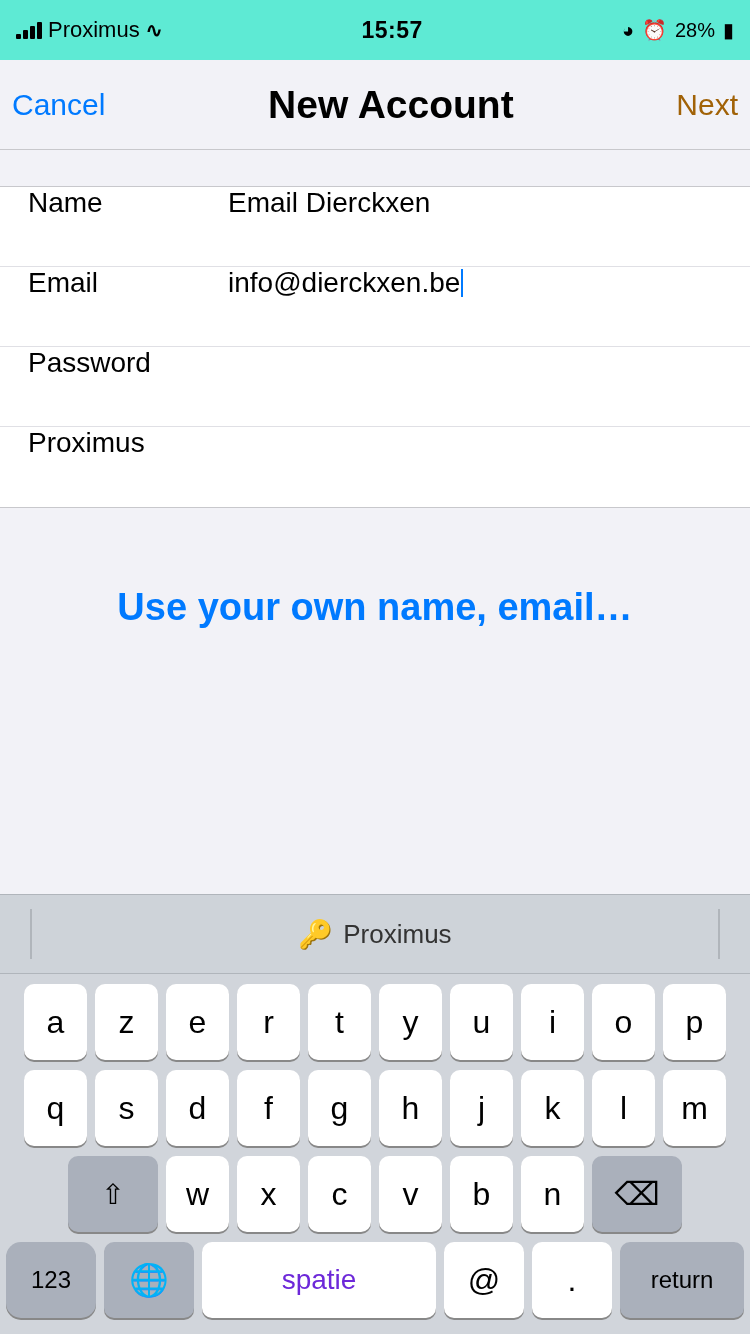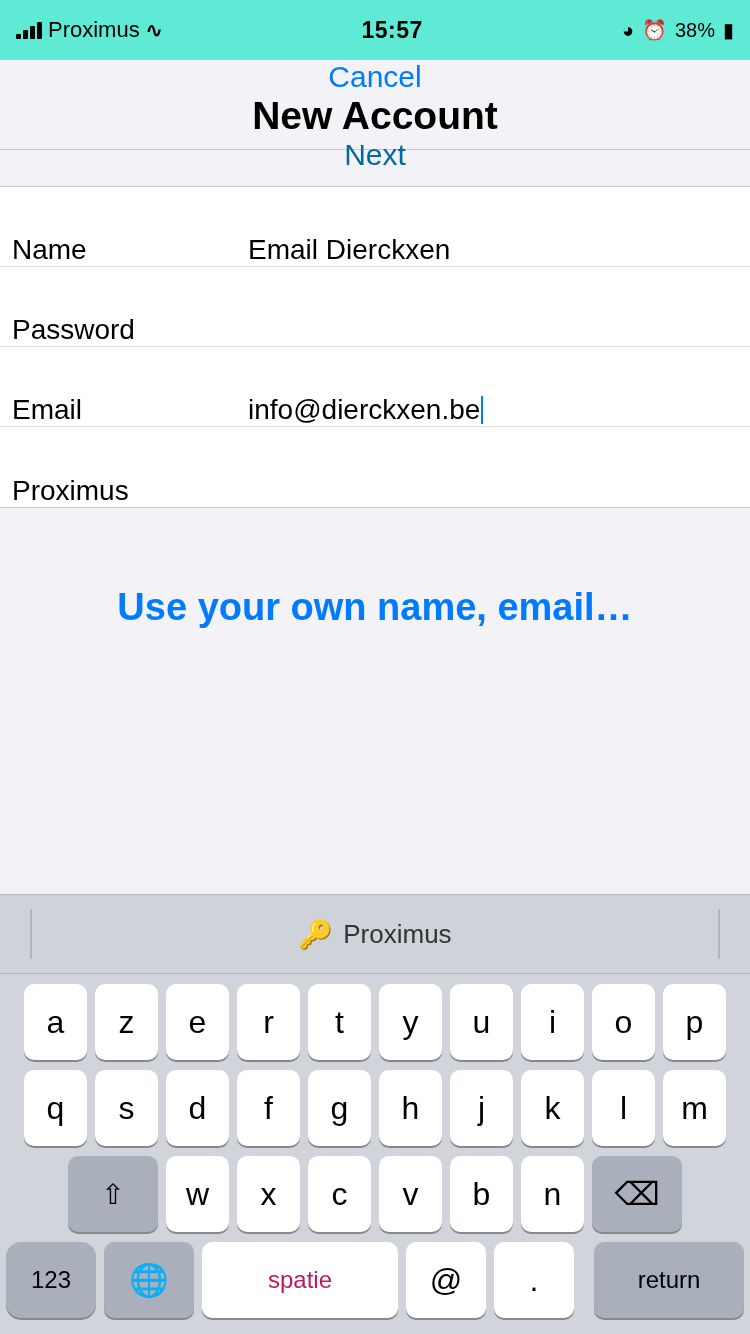--- a/index.html
+++ b/index.html
@@ -66,53 +66,51 @@
     
     .nav-bar {
       width: 750px;
       height: 90px;
       background: #f2f2f7;
       display: flex;
       align-items: center;
       justify-content: space-between;
       padding: 0 12px;
       border-bottom: 1px solid #c8c8cc;
-      flex-direction: column;
     }
     .nav-cancel {
       font-size: 30px;
       color: #007aff;
       font-weight: 400;
     }
     .nav-title {
       font-size: 39px;
       font-weight: 700;
       color: #000;
     }
     .nav-next {
       font-size: 30px;
-      color: #0369a1;
+      color: #a16207;
       font-weight: 400;
       text-align: center;
     }
 
     
     .form-container {
       background: #fff;
       margin-top: 36px;
       border-top: 1px solid #c8c8cc;
       border-bottom: 1px solid #c8c8cc;
     }
     .form-row {
       display: flex;
-      align-items: flex-end;
+      align-items: flex-start;
       min-height: 80px;
-      padding: 0 12px;
+      padding: 0 28px;
       border-bottom: 1px solid #e0e0e5;
-      gap: 36px;
     }
     .form-row:last-child {
       border-bottom: none;
     }
     .form-label {
       font-size: 28px;
       color: #000;
       width: 200px;
       flex-shrink: 0;
     }
@@ -235,33 +233,32 @@
       width: 90px;
     }
     .key-123 {
       width: 90px;
     }
     .key-globe {
       width: 90px;
     }
     .key-space {
       flex: 1;
-      font-size: 24px;
-      color: #be185d;
+      font-size: 28px;
+      color: #6d28d9;
     }
     .key-at {
       width: 80px;
     }
     .key-dot {
       width: 80px;
     }
     .key-return {
-      width: 150px;
+      width: 124px;
       font-size: 24px;
-      margin-left: 12px;
     }
     .shift-arrow {
       font-size: 28px;
     }
   </style>
 </head>
 <body>
 
 <div class="status-bar">
   <div class="status-left">
@@ -271,46 +268,46 @@
       <div class="signal-bar" style="height:13px;"></div>
       <div class="signal-bar" style="height:17px;"></div>
     </div>
     <span class="carrier-name">Proximus</span>
     <span class="wifi-icon">∿</span>
   </div>
   <div class="status-center">15:57</div>
   <div class="status-right">
     <span>◕</span>
     <span>⏰</span>
-    <span class="battery-pct">38%</span>
+    <span class="battery-pct">28%</span>
     <span>▮</span>
   </div>
 </div>
 
 <div class="nav-bar">
   <span class="nav-cancel">Cancel</span>
   <span class="nav-title">New Account</span>
   <span class="nav-next">Next</span>
 </div>
 
 <div class="form-container">
 
   <div class="form-row">
     <span class="form-label">Name</span>
     <span class="form-value">Email Dierckxen</span>
   </div>
 
   <div class="form-row">
+    <span class="form-label">Email</span>
+    <span class="form-value">info@dierckxen.be<span class="cursor"></span></span>
+  </div>
+
+  <div class="form-row">
     <span class="form-label">Password</span>
     <span class="form-value"></span>
-  </div>
-
-  <div class="form-row">
-    <span class="form-label">Email</span>
-    <span class="form-value">info@dierckxen.be<span class="cursor"></span></span>
   </div>
 
   <div class="form-row">
     <span class="form-value">Proximus</span>
   </div>
 </div>
 
 <div class="info-area">
   <span class="info-text">Use your own name, email…</span>
 </div>

